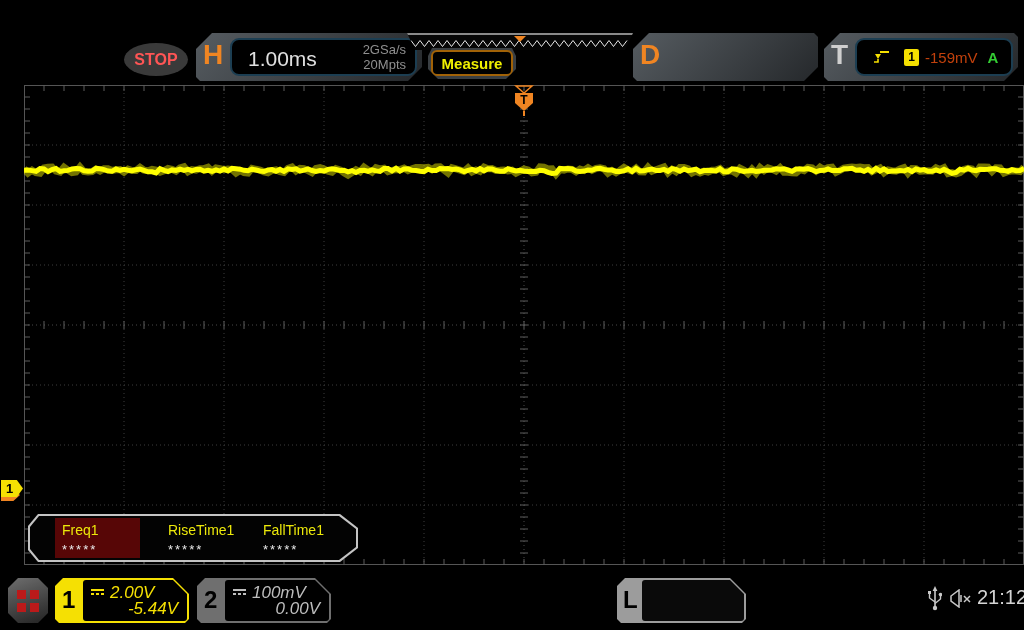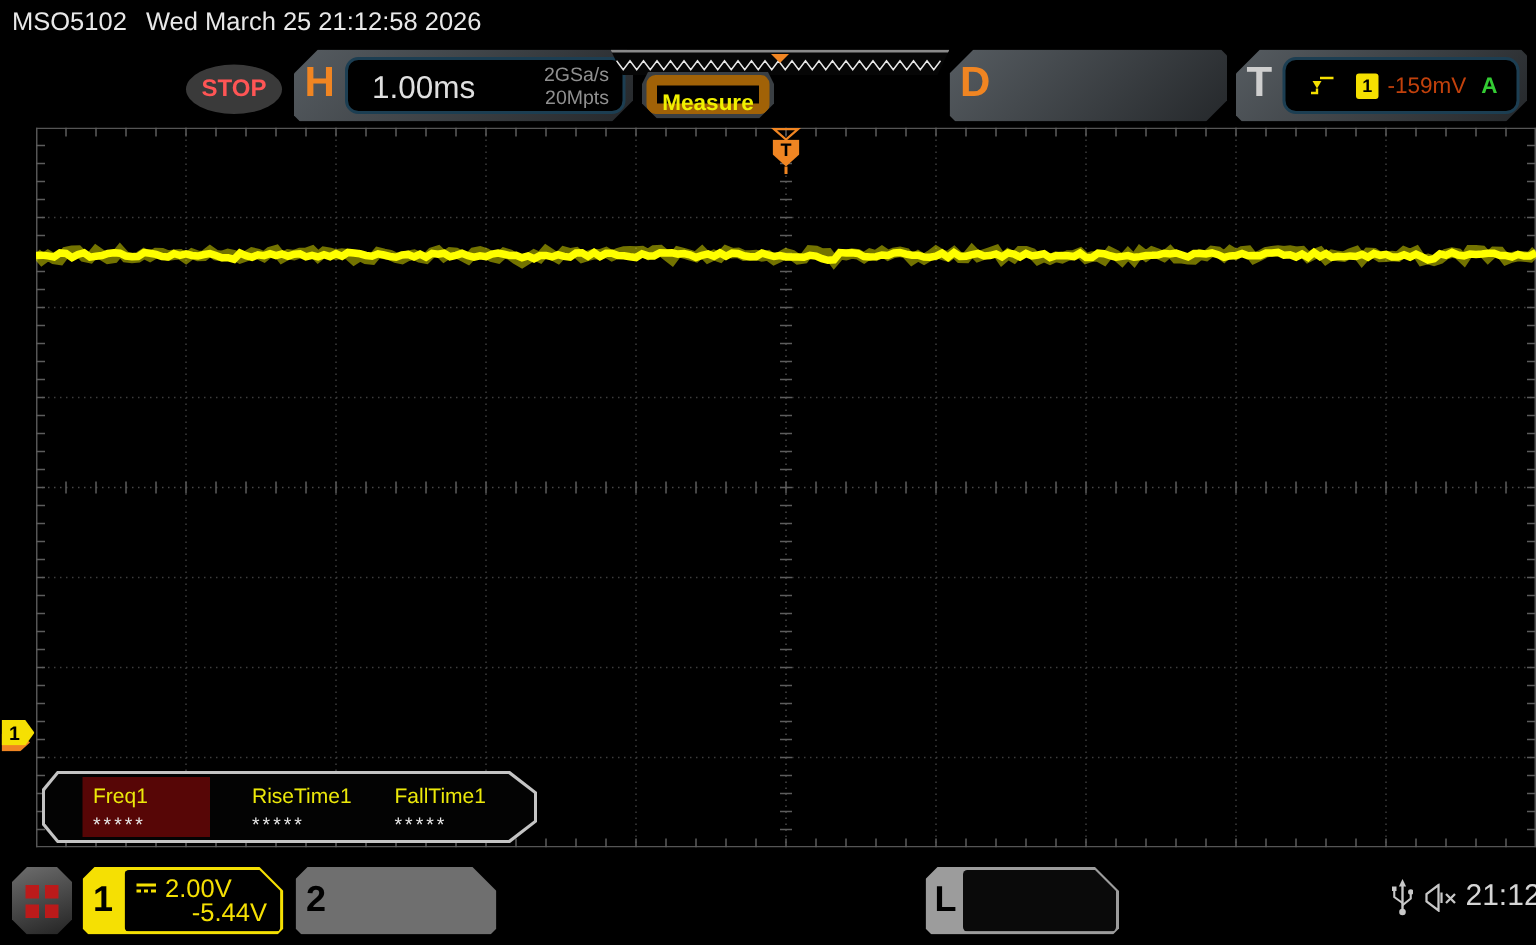--- a/index.html
+++ b/index.html
@@ -24,21 +24,21 @@
   .hpanel{left:196px;width:226px;}
   .timebase{position:absolute;left:16px;top:7px;font-size:21px;color:#e0e0e0;}
   .rates{position:absolute;right:9px;top:2px;text-align:right;font-size:13px;color:#909090;line-height:15px;}
   .wavestrip{position:absolute;left:407px;top:3px;width:226px;height:17px;background:#060606;
         clip-path:polygon(0 0,100% 0,calc(100% - 8px) 100%,8px 100%);border-top:2px solid #8a8a8a;box-sizing:border-box;}
   .strip-marker{position:absolute;left:50%;top:1px;margin-left:-6px;width:0;height:0;
         border-left:6px solid transparent;border-right:6px solid transparent;border-top:6px solid #f08522;}
   .btn{position:absolute;top:18px;height:31px;background:#3a3f43;
         clip-path:polygon(4px 0,calc(100% - 4px) 0,100% 8px,100% calc(100% - 10px),calc(100% - 10px) 100%,10px 100%,0 calc(100% - 10px),0 8px);}
   .btn .btn-in{position:absolute;left:3px;right:3px;top:2px;bottom:3px;background:#000;
-        border:7px solid #a16207;border-radius:6px;text-align:center;font-weight:bold;font-size:15px;}
+        border:2px solid #a16207;border-radius:6px;text-align:center;font-weight:bold;font-size:15px;}
   .measure{left:428px;width:88px;} .measure .btn-in{color:#f0f000;line-height:24px;}
   .stoprun{left:531px;width:93px;} .stoprun .btn-in{color:#ff2222;line-height:24px;}
   .dpanel{left:633px;width:185px;}
   .dval{position:absolute;left:14px;top:7px;font-size:20px;color:#e0e0e0;}
   .tpanel{left:824px;width:194px;}
   .tpanel .inner{left:31px;display:flex;align-items:center;}
   .trig-slope{margin-left:16px;}
   .src-badge{margin-left:14px;width:15px;height:17px;background:#f5e000;color:#000;font-weight:bold;
         font-size:12px;text-align:center;line-height:17px;border-radius:2px;}
   .trig-level{margin-left:6px;color:#c2410c;font-size:15px;}
@@ -73,21 +73,21 @@
         clip-path:polygon(10px 0,calc(100% - 10px) 0,100% 10px,100% calc(100% - 10px),calc(100% - 10px) 100%,10px 100%,0 calc(100% - 10px),0 10px);
         display:grid;grid-template-columns:9px 9px;grid-template-rows:9px 9px;gap:4px;
         justify-content:center;align-content:center;}
   .menu-icon i{background:#bb1a1a;display:block;}
   .chblock{position:absolute;top:8px;width:134px;height:45px;
         clip-path:polygon(8px 0,calc(100% - 16px) 0,100% 16px,100% calc(100% - 4px),calc(100% - 4px) 100%,4px 100%,0 calc(100% - 4px),0 8px);}
   .ch1{left:55px;background:#f5e003;}
   .ch2{left:197px;background:#6f6f6f;}
   .ch-num{position:absolute;left:7px;top:8px;font-size:24px;font-weight:bold;color:#000;}
   .ch-in{position:absolute;left:28px;top:2px;right:2px;bottom:2px;background:#000;border-radius:3px;
-        clip-path:polygon(0 0,calc(100% - 14px) 0,100% 14px,100% 100%,0 100%);}
+        clip-path:polygon(0 0,calc(100% - 14px) 0,100% 14px,100% 100%,0 100%);font-style:italic;}
   .ch-scale{position:absolute;left:27px;top:3px;font-size:17px;}
   .ch-offset{position:absolute;right:9px;bottom:2px;font-size:17px;}
   .ch1 .ch-scale,.ch1 .ch-offset{color:#f5e003;}
   .ch2 .ch-scale,.ch2 .ch-offset{color:#bdbdbd;}
   .dc-icon{position:absolute;left:8px;top:9px;width:13px;}
   .dc-line{display:block;height:2px;background:currentColor;}
   .dc-dash{display:block;height:2px;margin-top:2px;
         background:repeating-linear-gradient(90deg,currentColor 0 3px,transparent 3px 5px);}
   .ch1 .dc-icon{color:#f5e003;} .ch2 .dc-icon{color:#bdbdbd;}
   .lblock{position:absolute;left:617px;top:8px;width:129px;height:45px;background:#9c9c9c;
@@ -99,24 +99,20 @@
         white-space:pre;letter-spacing:0.2px;}
   .usb-icon{position:absolute;left:928px;top:16px;}
   .speaker-icon{position:absolute;left:948px;top:19px;}
   .clock{position:absolute;left:977px;top:16px;color:#d5d5d5;font-size:20px;}
 </style>
 </head>
 <body>
 
 <div class="screen">
 
-  <div class="topbar">
-    <span>MSO5102</span>
-    <span>Wed March 25 21:12:58 2026</span>
-  </div>
 
   <div class="toolbar">
     <div class="stop-badge">STOP</div>
 
     <div class="panel hpanel">
       <span class="plabel orange">H</span>
       <div class="inner">
         <span class="timebase">1.00ms</span>
         <div class="rates">
           <div>2GSa/s</div>
@@ -489,20 +485,28 @@
             <span class="dc-line"></span>
             <span class="dc-dash"></span>
           </span>
         <span class="ch-scale">2.00V</span>
         <span class="ch-offset">-5.44V</span>
       </div>
     </div>
 
     <div class="chblock ch2">
       <span class="ch-num">2</span>
+      <div class="ch-in">
+        <span class="dc-icon">
+            <span class="dc-line"></span>
+            <span class="dc-dash"></span>
+          </span>
+        <span class="ch-scale">100mV</span>
+        <span class="ch-offset">0.00V</span>
+      </div>
     </div>
 
     <div class="lblock">
       <span class="l-tab">L</span>
       <div class="l-in">
         <div>0 1 2 3   4 5 6 7</div>
         
       </div>
     </div>
 

